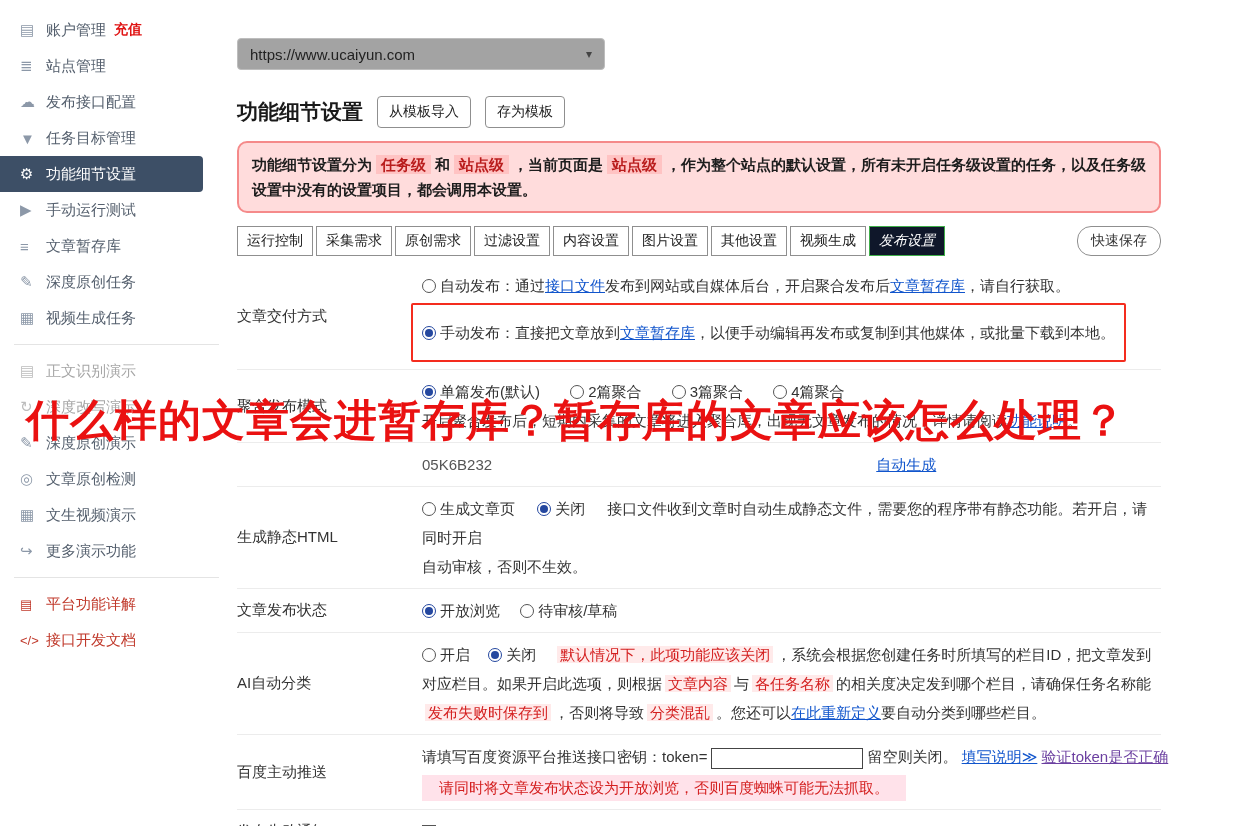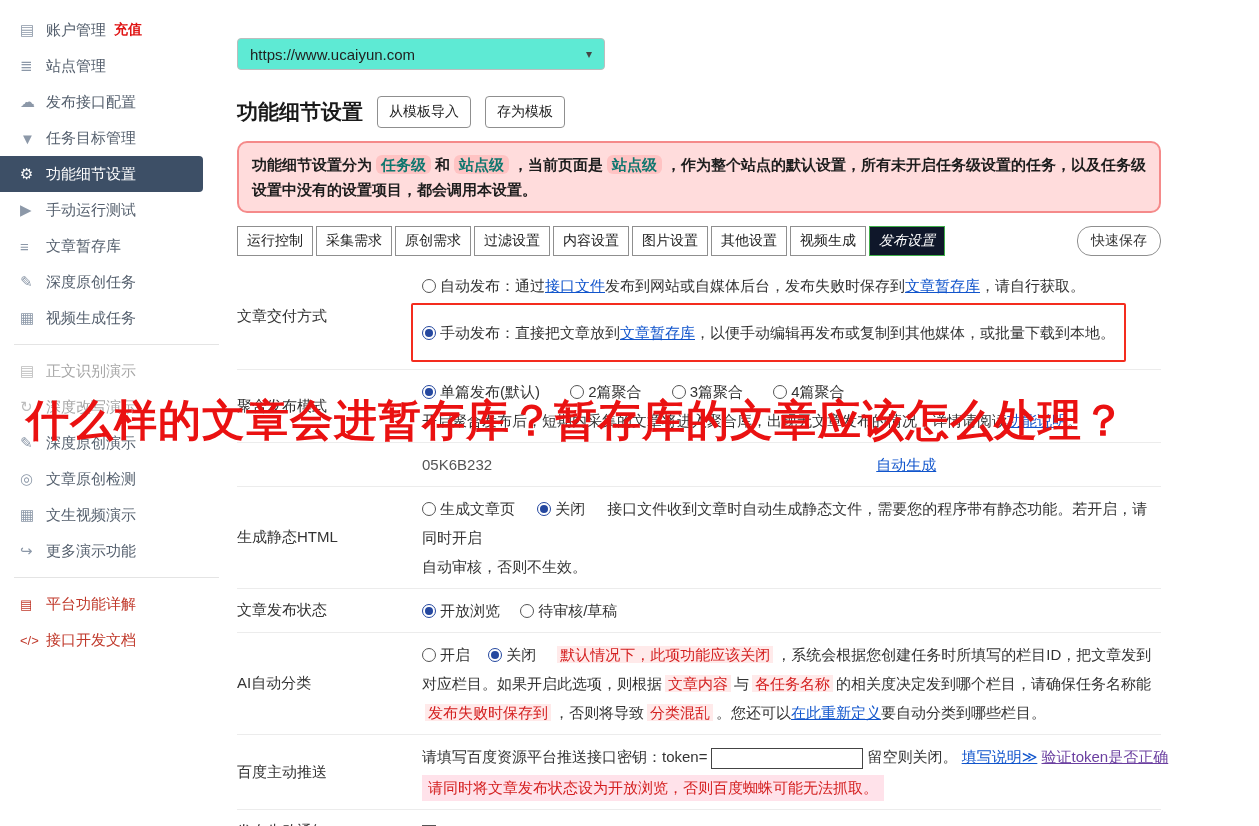--- a/index.html
+++ b/index.html
@@ -15,30 +15,30 @@
   .side-item.muted { color:#a6a6a6; }
   .side-item.muted .ico { color:#bdbdbd; }
   .side-item.reditem { color:#c0392b; }
   .side-item.reditem .ico { color:#c0392b; font-size:13px; }
   .badge-red { color:#e01414; font-weight:bold; margin-left:8px; font-size:14px; }
   .side-divider { height:1px; background:#e4e4e4; margin:8px 14px; }
 
   
   .main { position:absolute; left:237px; top:0; width:924px; }
   .site-select { margin-top:38px; width:368px; height:32px; border:1px solid #bdbdbd; border-radius:4px;
-                 display:flex; align-items:center; justify-content:space-between; padding:0 12px; font-size:15px; color:#222; cursor:pointer; background:#5eead4; }
+                 display:flex; align-items:center; justify-content:space-between; padding:0 12px; font-size:15px; color:#222; cursor:pointer; background:#a3a3a3; }
   .site-select .caret { font-size:12px; color:#444; }
 
   .title-row { display:flex; align-items:center; margin-top:26px; }
   .page-title { font-size:21px; font-weight:bold; color:#1a1a1a; }
   .tpl-btn { margin-left:14px; border:1px solid #8f8f8f; border-radius:4px; padding:6px 11px; font-size:14px; background:#fff; color:#222; cursor:pointer; }
 
   .notice { margin-top:13px; width:100%; background:#ffdcdc; border:2px solid #f58a8a; border-radius:10px;
             padding:9px 13px; font-size:15px; font-weight:bold; color:#1d1d1d; line-height:25px; }
-  .notice .tag { color:#0f766e; background:#ffc3c3; padding:1px 5px; margin:0 4px; border-radius:6px; }
+  .notice .tag { color:#b91c1c; background:#ffc3c3; padding:1px 5px; margin:0 4px; border-radius:0; }
 
   .tabs-row { display:flex; align-items:center; margin-top:13px; }
   .tab { border:1px solid #8f8f8f; padding:5px 9px; font-size:14px; margin-right:3px; background:#fff; color:#222; cursor:pointer; white-space:nowrap; }
   .tab.active { background:#0f172a; border-color:#3fae49; color:#fff;font-style:italic; }
   .quick-save { margin-left:auto; border:1px solid #8f8f8f; border-radius:14px; padding:5px 13px; font-size:14px; background:#fff; color:#333; cursor:pointer; }
 
   .settings { margin-top:8px; }
   .srow { display:flex; align-items:center; border-bottom:1px solid #ececec; padding:7px 0; font-size:15px; }
   .rlabel { width:185px; flex:none; color:#333; }
   .rcontent { flex:1; line-height:29px; }
@@ -49,21 +49,21 @@
   .radio { display:inline-block; width:14px; height:14px; border:1.5px solid #555; border-radius:50%;
            vertical-align:-2px; margin-right:4px; position:relative; background:#fff; cursor:pointer; }
   .radio.on { border-color:#24479f; }
   .radio.on::after { content:""; position:absolute; left:2px; top:2px; right:2px; bottom:2px; border-radius:50%; background:#24479f; }
   .chk { display:inline-block; width:14px; height:14px; border:1.5px solid #555; vertical-align:-2px; margin-right:5px; background:#fff; cursor:pointer; }
   .opt { margin-right:26px; }
 
   .hl-box { display:inline-block; border:2px solid #f42c1e; border-radius:2px; padding:13px 9px; margin-left:-11px; margin-top:3px; }
 
   .redtxt { color:#d42020; background:#ffeaea; padding:0 3px; margin:0 3px; }
-  .warn-line { display:inline-block; background:#ffe2ea; color:#d42020; padding:1px 6px; margin-top:4px; line-height:24px; }
+  .warn-line { display:inline-block; background:#ffe2ea; color:#d42020; padding:1px 17px; margin-top:4px; line-height:24px; }
   .tok-input { width:152px; height:21px; border:1px solid #444; vertical-align:middle; margin:0 4px; font-size:13px; padding:0 4px; }
   .muted-val { color:#555; }
 
   
   .overlay-q { position:absolute; left:26px; top:392px; z-index:20; font-size:43px; font-weight:700;
                color:#ea1111; white-space:nowrap; letter-spacing:1px; }
 </style>
 </head>
 <body>
 
@@ -176,21 +176,21 @@
       <div class="tab active">发布设置</div>
       <button class="quick-save">快速保存</button>
     </div>
 
     <div class="settings">
 
       <div class="srow">
         <div class="rlabel">文章交付方式</div>
         <div class="rcontent">
           <div>
-            <span class="radio"></span><span>自动发布：通过</span><a class="lnk">接口文件</a><span>发布到网站或自媒体后台，发布失败时保存到</span><a class="lnk">文章暂存库</a><span>，请自行获取。</span>
+            <span class="radio"></span><span>自动发布：通过</span><a class="lnk">接口文件</a><span>发布到网站或自媒体后台，开启聚合发布后</span><a class="lnk">文章暂存库</a><span>，请自行获取。</span>
           </div>
           <div class="hl-box">
             <span class="radio on"></span><span>手动发布：直接把文章放到</span><a class="lnk">文章暂存库</a><span>，以便手动编辑再发布或复制到其他媒体，或批量下载到本地。</span>
           </div>
         </div>
       </div>
 
       <div class="srow">
         <div class="rlabel">聚合发布模式</div>
         <div class="rcontent">

